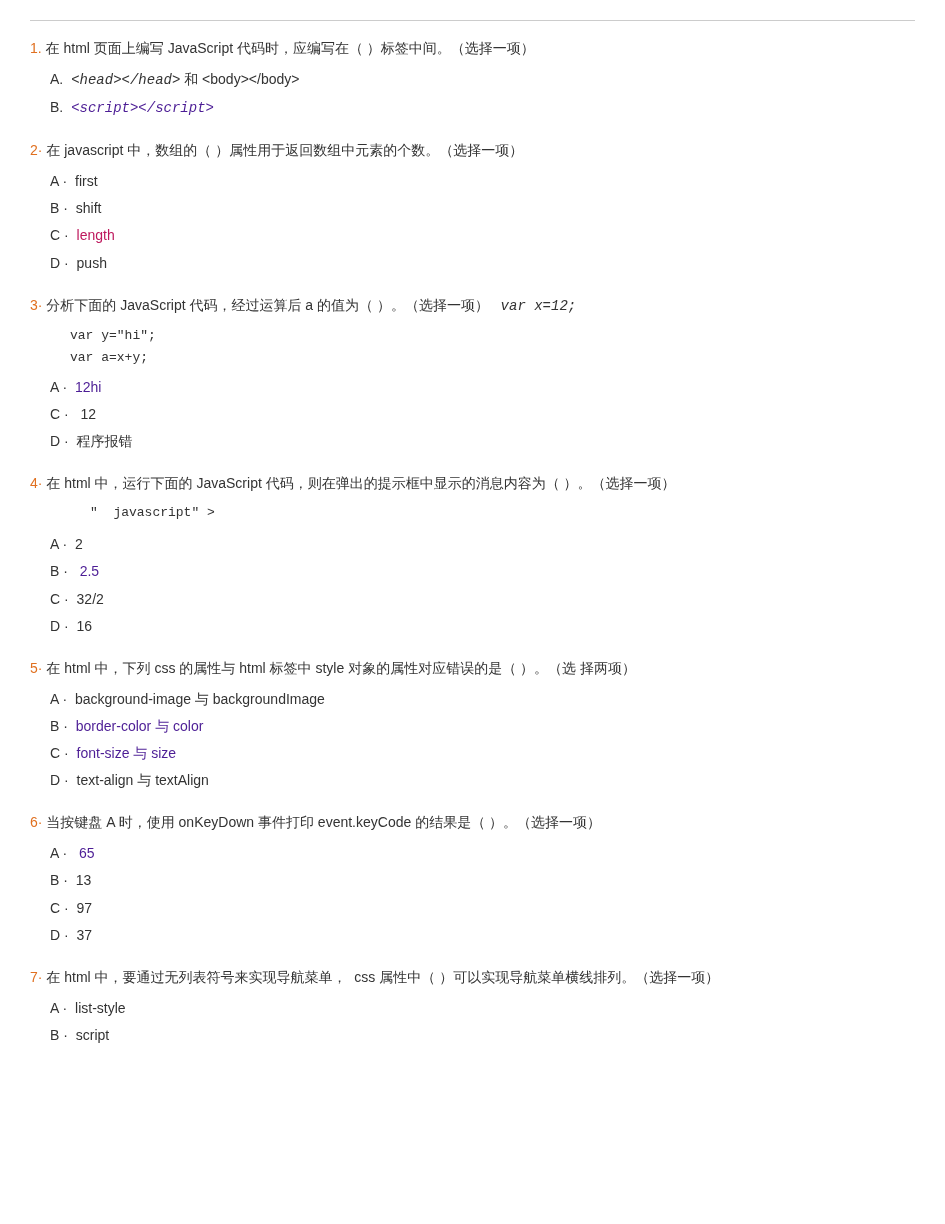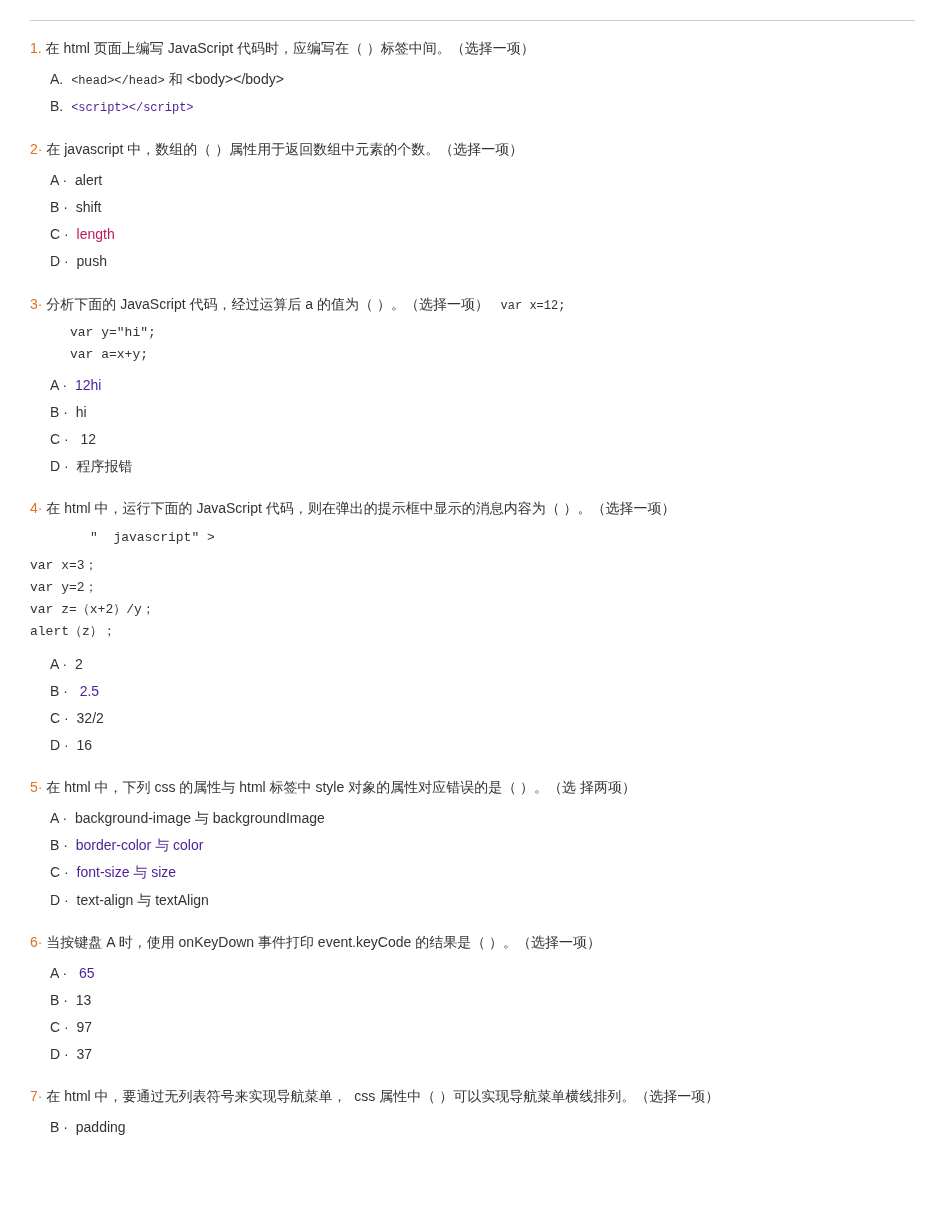--- a/index.html
+++ b/index.html
@@ -54,21 +54,22 @@
     }
     .code-block {
       font-family: "Courier New", Courier, monospace;
       font-size: 13px;
       color: #333;
       margin: 6px 0 6px 20px;
       line-height: 1.7;
     }
     .code-inline {
       font-family: "Courier New", Courier, monospace;
-      font-size: 12px;
+      font-size: 14px;
+      font-style: italic;
     }
     .indent1 {
       margin-left: 40px;
     }
     .indent2 {
       margin-left: 60px;
     }
   </style>
 </head>
 <body>
@@ -94,21 +95,21 @@
 </div>
 
 <div class="question-block">
   <div class="question-title">
     <span class="question-number">2·</span>
     在 javascript 中，数组的（ ）属性用于返回数组中元素的个数。（选择一项）
   </div>
   <div class="options">
     <div class="option">
       <span class="option-letter">A ·</span>
-      <span class="option-text-normal">alert</span>
+      <span class="option-text-normal">first</span>
     </div>
     <div class="option">
       <span class="option-letter">B ·</span>
       <span class="option-text-normal">shift</span>
     </div>
     <div class="option">
       <span class="option-letter">C ·</span>
       <span class="option-text-blue">length</span>
     </div>
     <div class="option">
@@ -126,48 +127,38 @@
   <div class="code-block indent1">
     <div>var y="hi";</div>
     <div>var a=x+y;</div>
   </div>
   <div class="options">
     <div class="option">
       <span class="option-letter">A ·</span>
       <span class="option-text-orange">12hi</span>
     </div>
     <div class="option">
-      <span class="option-letter">B ·</span>
-      <span class="option-text-normal">hi</span>
-    </div>
-    <div class="option">
       <span class="option-letter">C ·</span>
       <span class="option-text-normal">&nbsp;12</span>
     </div>
     <div class="option">
       <span class="option-letter">D ·</span>
       <span class="option-text-normal">程序报错</span>
     </div>
   </div>
 </div>
 
 <div class="question-block">
   <div class="question-title">
     <span class="question-number">4·</span>
     在 html 中，运行下面的 JavaScript 代码，则在弹出的提示框中显示的消息内容为（ ）。（选择一项）
   </div>
   <div class="code-block indent2">
     <div>"&nbsp;&nbsp;javascript"&nbsp;&gt;</div>
   </div>
-  <div class="code-block" style="margin-left:0; margin-top:4px;">
-    <div>var x=3；</div>
-    <div>var y=2；</div>
-    <div>var z=（x+2）/y；</div>
-    <div>alert（z）；</div>
-  </div>
   <div style="margin-top:8px;" class="options">
     <div class="option">
       <span class="option-letter">A ·</span>
       <span class="option-text-normal">2</span>
     </div>
     <div class="option">
       <span class="option-letter">B ·</span>
       <span class="option-text-orange">&nbsp;2.5</span>
     </div>
     <div class="option">
@@ -231,17 +222,21 @@
   </div>
 </div>
 
 <div class="question-block">
   <div class="question-title">
     <span class="question-number">7·</span>
     在 html 中，要通过无列表符号来实现导航菜单，&nbsp;&nbsp;css 属性中（ ）可以实现导航菜单横线排列。（选择一项）
   </div>
   <div class="options">
     <div class="option">
-      <span class="option-letter">B ·</span>
-      <span class="option-text-normal">padding</span>
+      <span class="option-letter">A ·</span>
+      <span class="option-text-normal">list-style</span>
+    </div>
+    <div class="option">
+      <span class="option-letter">B ·</span>
+      <span class="option-text-normal">script</span>
     </div>
   </div>
 </div>
 
 </body></html>

